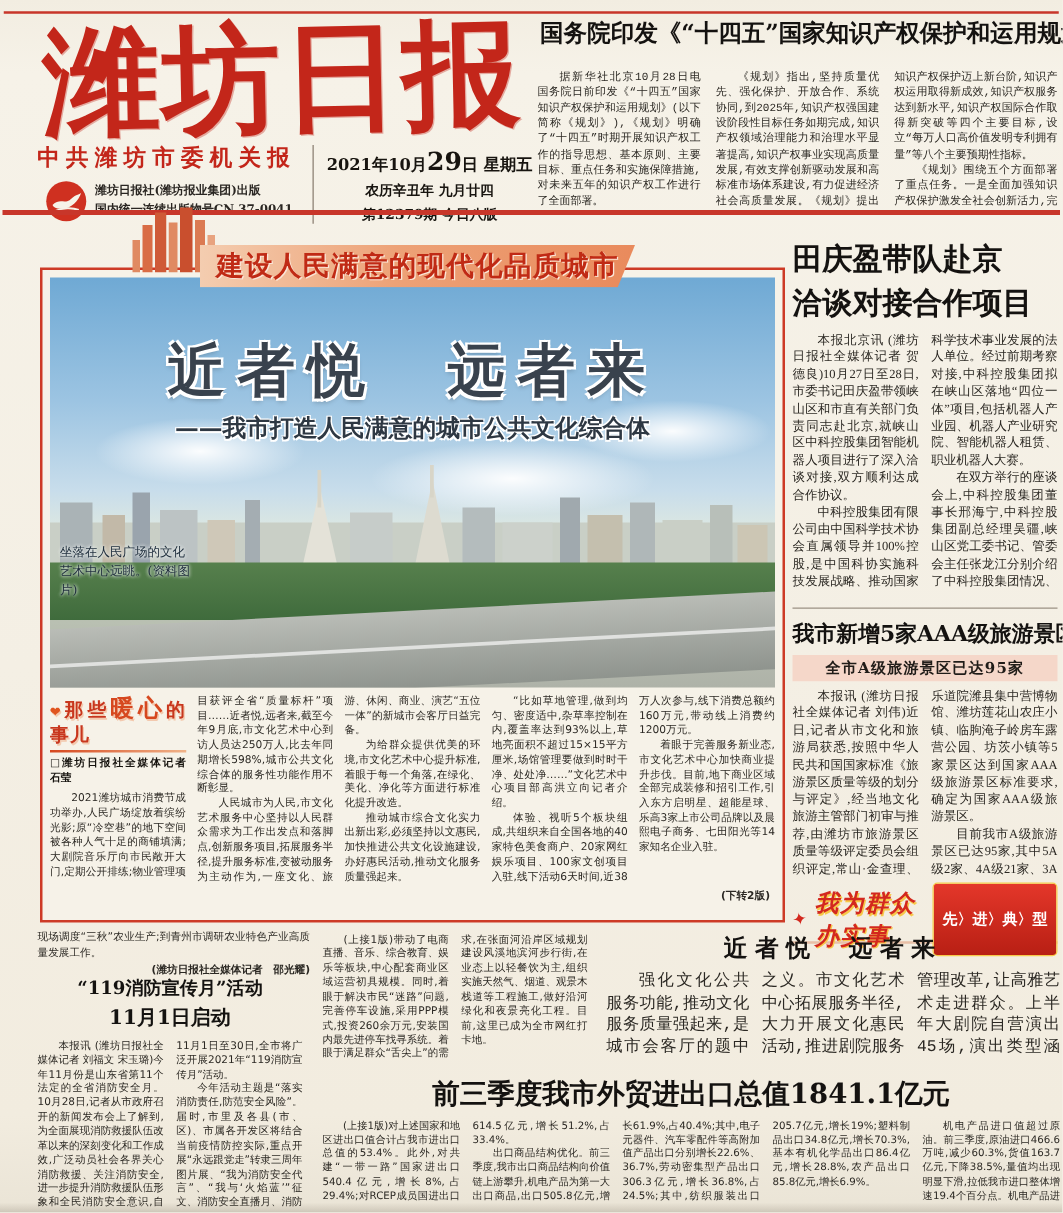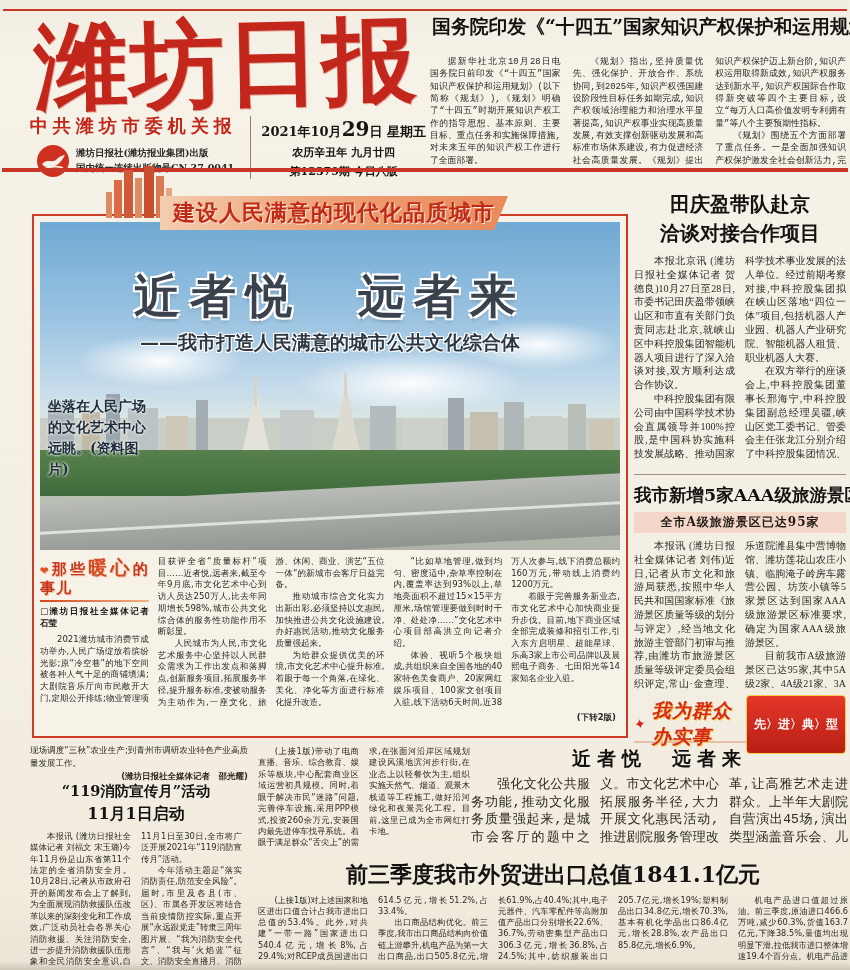--- a/index.html
+++ b/index.html
@@ -40,52 +40,52 @@
   
   .frame { position:absolute; left:32px; top:214px; width:596px; height:524px; border:2px solid #cd3a26; padding:6px; background:#f6f2e8; }
   .photo { position:relative; width:100%; height:328px; overflow:hidden; background:linear-gradient(180deg,#6fa9d4 0%,#9cc4e2 30%,#c8ddeb 52%,#d9e6e3 60%,#c2d3bd 66%,#9fbb90 74%,#b9c0b2 84%,#aeb2a8 100%); }
   .cloud { position:absolute; background:radial-gradient(ellipse at center,rgba(255,255,255,.95) 0%,rgba(255,255,255,0) 70%); border-radius:50%; }
   .photo svg.city { position:absolute; left:0; bottom:88px; width:100%; }
   .greenband { position:absolute; left:0; bottom:54px; width:100%; height:46px; background:linear-gradient(180deg,#57804d,#3f6b3c); }
   .road { position:absolute; left:-20px; bottom:0; width:110%; height:62px; background:linear-gradient(180deg,#b9bcb6,#8f948e); transform:rotate(-3deg); }
   .road::after { content:""; position:absolute; left:0; top:28px; width:100%; height:3px; background:rgba(255,255,255,.65); }
   .ph-title { position:absolute; top:44px; left:0; width:100%; text-align:center; font-size:46px; font-weight:900; color:#39424d; letter-spacing:10px; text-shadow:-2px -2px 0 #fff,2px -2px 0 #fff,-2px 2px 0 #fff,2px 2px 0 #fff,0 3px 4px rgba(0,0,0,.25); }
   .ph-sub { position:absolute; top:108px; left:0; width:100%; text-align:center; font-size:19px; font-weight:900; color:#2e3843; text-shadow:-1px -1px 0 #fff,1px -1px 0 #fff,-1px 1px 0 #fff,1px 1px 0 #fff; }
-  .ph-cap { position:absolute; left:8px; bottom:70px; width:104px; font-size:14px; font-weight:bold; line-height:1.5; color:#1e2d3c; text-shadow:0 0 3px #eef2f0,0 0 3px #eef2f0; }
+  .ph-cap { position:absolute; left:8px; bottom:70px; width:104px; font-size:10px; font-weight:normal; line-height:1.5; color:#1e2d3c; text-shadow:0 0 3px #eef2f0,0 0 3px #eef2f0; }
   .feature-text { position:relative; margin-top:6px; height:170px; column-count:5; column-gap:9px; font-size:8.5px; line-height:1.38; text-align:justify; overflow:hidden; font-family:"DejaVu Sans","Liberation Sans",sans-serif; color:#2b2823; }
   .fh { break-inside:avoid; margin-bottom:5px; }
   .fh .tag { font-family:"DejaVu Serif",serif; font-weight:900; color:#c8361d; font-size:15px; line-height:1.2; letter-spacing:1px; text-shadow:1px 1px 0 #f3c9ae; }
   .fh .tag b { font-size:19px; color:#d6481f; }
   .fh .heart { color:#e0551f; font-size:10px; }
   .fh .rule { height:2px; background:linear-gradient(90deg,#d6481f,#f0b389); margin:3px 0 4px; }
   .fh .byline { font-size:8.5px; font-weight:bold; color:#17140f; }
   .jump { position:absolute; right:4px; bottom:2px; background:#f6f2e8; font-size:8.5px; font-weight:bold; padding-left:6px; }
 
   
   .sidebar { position:absolute; left:634px; top:190px; width:212px; height:548px; }
-  .sb1 h2 { font-size:20px; font-weight:900; text-align:center; line-height:1.45; color:#141210; }
+  .sb1 h2 { font-size:24px; font-weight:900; line-height:1.45; color:#141210; }
   .sb-body { margin-top:6px; column-count:2; column-gap:10px; font-size:10px; line-height:1.38; text-align:justify; overflow:hidden; font-family:Liberation Serif, serif; color:#2b2823; }
   .sb1 .sb-body { height:212px; }
   .sb-div { height:1px; background:#9b9184; margin:8px 0; }
   .sb2 h2 { font-size:17.5px; font-weight:900; text-align:center; color:#141210; white-space:nowrap; }
   .subhead { margin:5px 0; background:#f5d7c9; color:#201c18; font-weight:900; font-size:12px; text-align:center; padding:2px 0; letter-spacing:1px; }
   .sb2 .sb-body { height:158px; }
   .campaign { margin-top:10px; height:36px; display:flex; align-items:center; justify-content:center; gap:6px; border-bottom:2px solid #e8bfa6; }
   .camp-wing { color:#d3281e; font-size:14px; transform:rotate(-12deg); }
   .camp-label { font-size:19px; font-weight:900; font-style:italic; color:#d3281e; letter-spacing:1px; text-shadow:1px 1px 0 #f7c948; font-family:"DejaVu Sans","Liberation Sans",sans-serif; }
   .camp-badge { background:linear-gradient(180deg,#e4372a,#b81f14); color:#fff; font-weight:900; font-size:12px; padding:20px 7px; border-radius:4px; border:1px solid #f7c948; white-space:nowrap; font-family:"DejaVu Sans","Liberation Sans",sans-serif; }
 
   
   .bottom { position:absolute; left:30px; top:744px; width:818px; height:222px; }
   .frag { position:absolute; left:0; top:0; width:218px; font-size:8.5px; line-height:1.5; text-align:justify; font-family:"DejaVu Sans","Liberation Sans",sans-serif; color:#2b2823; }
   .frag .fb { text-align:right; font-weight:bold; }
   .fire { position:absolute; left:0; top:36px; width:212px; }
   .fire h3 { font-size:14.5px; font-weight:900; text-align:center; line-height:1.5; color:#141210; }
   .fire .body { margin-top:5px; height:138px; column-count:2; column-gap:10px; font-size:8.4px; line-height:1.36; text-align:justify; overflow:hidden; font-family:"DejaVu Sans","Liberation Sans",sans-serif; color:#2b2823; }
-  .city2 { position:absolute; left:228px; top:2px; width:590px; height:110px; display:flex; gap:1px; }
+  .city2 { position:absolute; left:228px; top:2px; width:590px; height:110px; display:flex; gap:15px; }
   .city2-left { width:212px; column-count:2; column-gap:10px; font-size:8.4px; line-height:1.36; text-align:justify; overflow:hidden; font-family:"DejaVu Sans","Liberation Sans",sans-serif; color:#2b2823; }
   .city2-right { flex:1; }
   .city2-right h3 { font-size:19px; font-weight:900; text-align:center; letter-spacing:6px; color:#141210; }
   .city2-right .body { margin-top:4px; height:80px; column-count:3; column-gap:10px; font-size:13px; line-height:1.36; text-align:justify; overflow:hidden; font-family:Liberation Mono, monospace; color:#2b2823; }
   .trade { position:absolute; left:228px; top:116px; width:590px; }
   .trade h3 { font-size:22px; font-weight:900; text-align:center; color:#141210; white-space:nowrap; }
   .trade .body { margin-top:5px; height:70px; column-count:5; column-gap:10px; font-size:8.2px; line-height:1.36; text-align:justify; overflow:hidden; font-family:"DejaVu Sans","Liberation Sans",sans-serif; color:#2b2823; }
   .pageedge { position:absolute; left:0; bottom:0; width:100%; height:8px; background:linear-gradient(180deg,rgba(0,0,0,0),rgba(120,110,95,.25)); }
 </style>
 </head>
@@ -181,22 +181,22 @@
     </div>
     <div class="feature-text body">
       <div class="fh">
         <div class="tag"><span class="heart">❤</span><span>那些</span><b>暖心</b><span>的事儿</span></div>
         <div class="rule"></div>
         <div class="byline">□潍坊日报社全媒体记者　石莹</div>
       </div>
       <div>
           <p>2021潍坊城市消费节成功举办,人民广场绽放着缤纷光影;原“冷空巷”的地下空间被各种人气十足的商铺填满;大剧院音乐厅向市民敞开大门,定期公开排练;物业管理项目获评全省“质量标杆”项目……近者悦,远者来,截至今年9月底,市文化艺术中心到访人员达250万人,比去年同期增长598%,城市公共文化综合体的服务性功能作用不断彰显。</p>
           <p>人民城市为人民,市文化艺术服务中心坚持以人民群众需求为工作出发点和落脚点,创新服务项目,拓展服务半径,提升服务标准,变被动服务为主动作为,一座文化、旅游、休闲、商业、演艺“五位一体”的新城市会客厅日益完备。</p>
+          <p>为给群众提供优美的环境,市文化艺术中心提升标准,着眼于每一个角落,在绿化、美化、净化等方面进行标准化提升改造。</p>
           <p>推动城市综合文化实力出新出彩,必须坚持以文惠民,加快推进公共文化设施建设,办好惠民活动,推动文化服务质量强起来。</p>
-          <p>为给群众提供优美的环境,市文化艺术中心提升标准,着眼于每一个角落,在绿化、美化、净化等方面进行标准化提升改造。</p>
           <p>“比如草地管理,做到均匀、密度适中,杂草率控制在内,覆盖率达到93%以上,草地亮面积不超过15×15平方厘米,场馆管理要做到时时干净、处处净……”文化艺术中心项目部高洪立向记者介绍。</p>
           <p>体验、视听5个板块组成,共组织来自全国各地的40家特色美食商户、20家网红娱乐项目、100家文创项目入驻,线下活动6天时间,近38万人次参与,线下消费总额约160万元,带动线上消费约1200万元。</p>
           <p>着眼于完善服务新业态,市文化艺术中心加快商业提升步伐。目前,地下商业区域全部完成装修和招引工作,引入东方启明星、超能星球、乐高3家上市公司品牌以及晨熙电子商务、七田阳光等14家知名企业入驻。</p>
         </div>
       <div class="jump">(下转2版)</div>
     </div>
   </div>
 
   <div class="sidebar">
     <div class="sb1">

